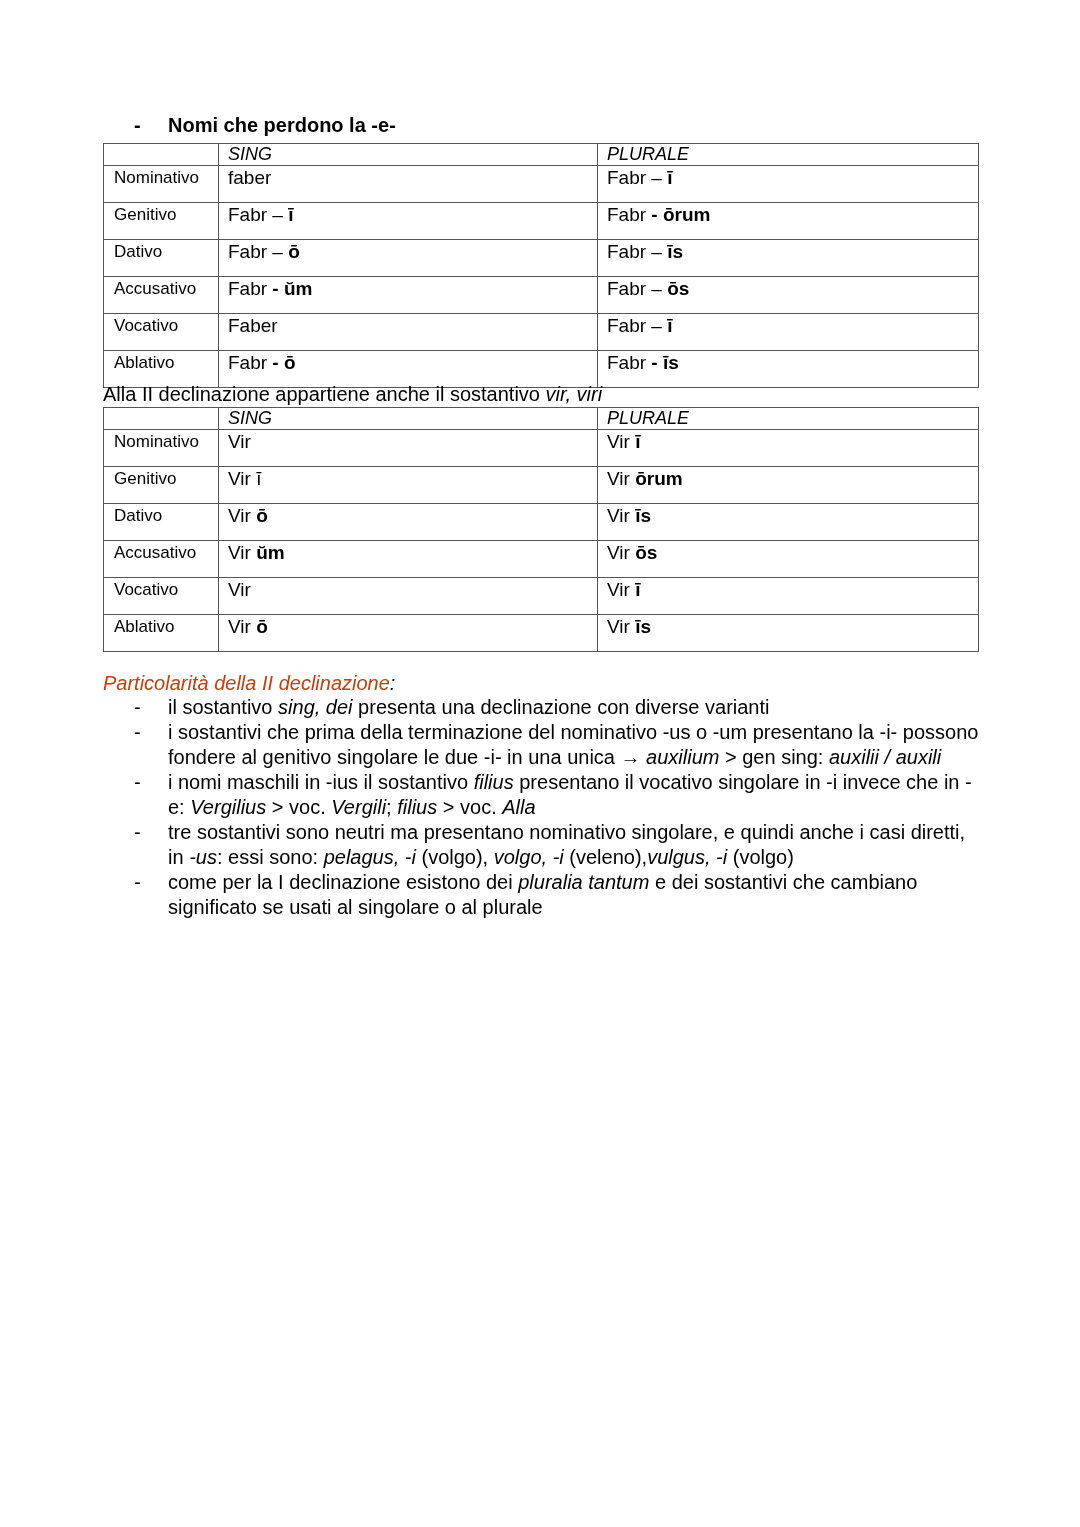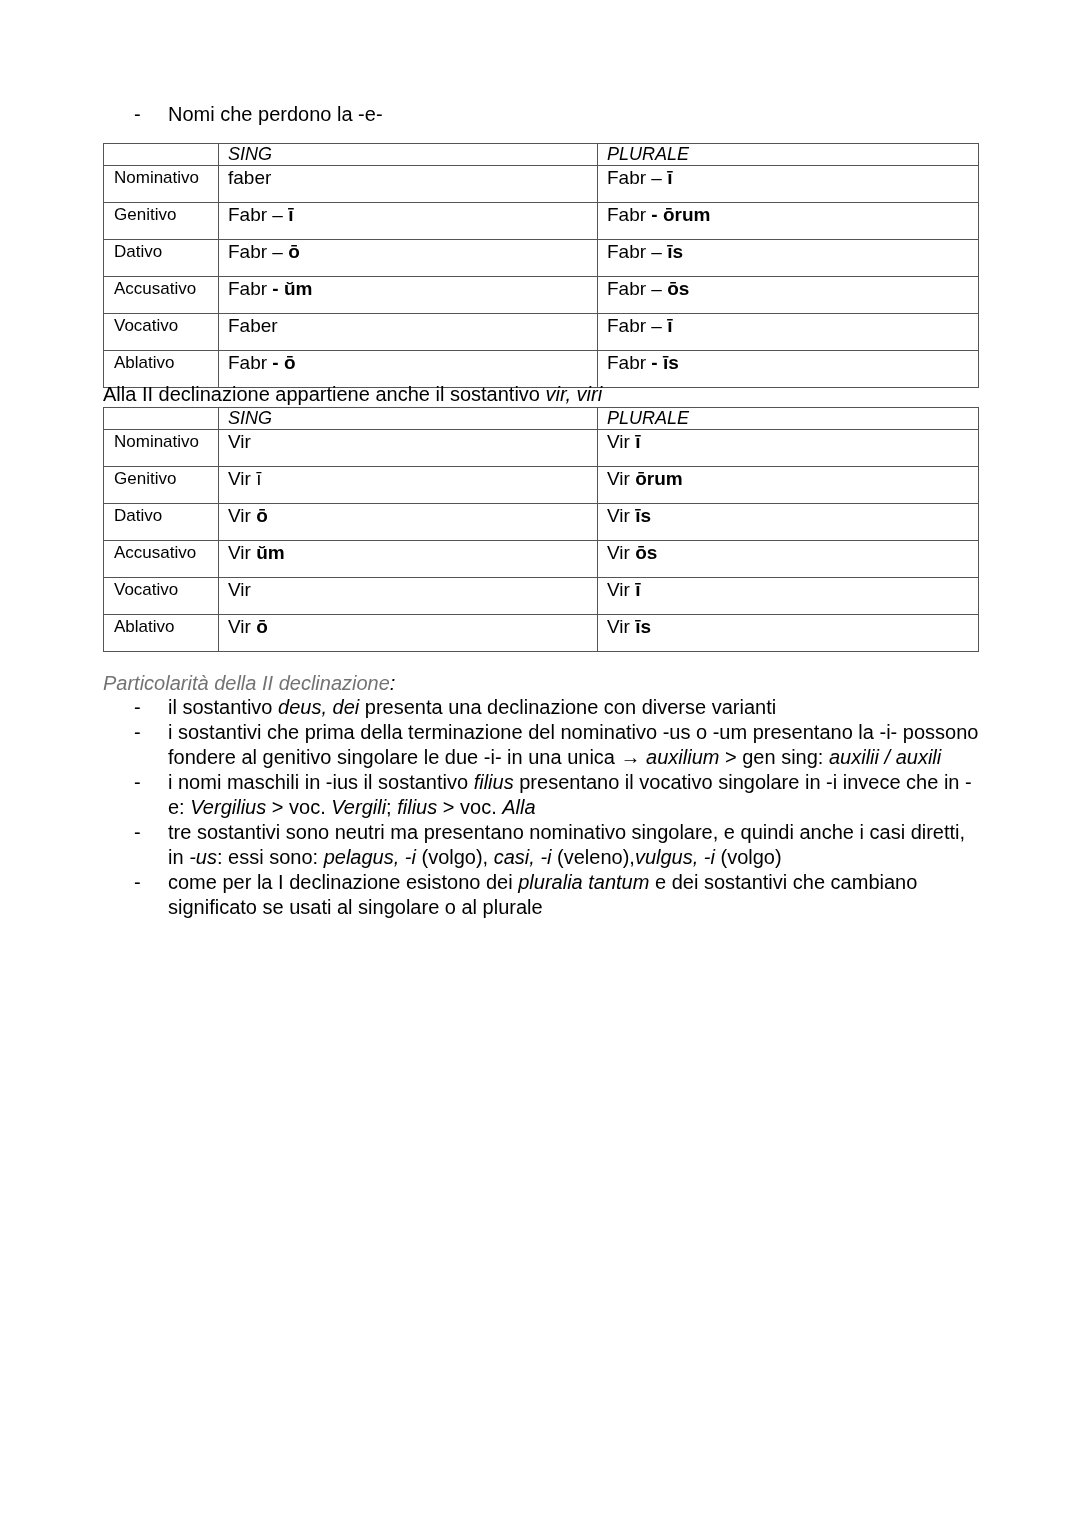--- a/index.html
+++ b/index.html
@@ -11,24 +11,25 @@
       width: 1080px;
       height: 1527px;
       position: relative;
       font-family: "Liberation Sans", sans-serif;
       color: #000000;
       overflow: hidden;
     }
     .page-title-line {
       position: absolute;
       left: 134px;
-      top: 101px;
+      top: 112px;
       font-size: 20px;
       line-height: 26px;
       white-space: nowrap;
+      font-weight: bold;
     }
     .page-title-line .dash {
       display: inline-block;
       width: 34px;
     }
     table.decl {
       position: absolute;
       left: 103px;
       width: 875px;
       border-collapse: collapse;
@@ -73,21 +74,21 @@
       white-space: nowrap;
     }
     .notes-heading {
       position: absolute;
       left: 103px;
       top: 670px;
       font-size: 20px;
       line-height: 26px;
       font-style: italic;
     }
-    .notes-heading .red { color: #737373; }
+    .notes-heading .red { color: #c2410c; }
     .notes-list {
       position: absolute;
       left: 134px;
       top: 695px;
       width: 850px;
       margin: 0;
       padding: 0;
       list-style: none;
     }
     .notes-list li {
@@ -202,18 +203,18 @@
         <td><span>Vir </span><span class="ending">īs</span></td>
       </tr>
     </tbody>
 </table>
 
 <div class="notes-heading">
   <span class="red">Particolarità della II declinazione</span><span>:</span>
 </div>
 
 <ul class="notes-list">
-    <li><span class="bullet">-</span><span>il sostantivo </span><i>deus, dei</i><span> presenta una declinazione con diverse varianti</span></li>
+    <li><span class="bullet">-</span><span>il sostantivo </span><i>sing, dei</i><span> presenta una declinazione con diverse varianti</span></li>
     <li><span class="bullet">-</span><span>i sostantivi che prima della terminazione del nominativo -us o -um presentano la -i- possono fondere al genitivo singolare le due -i- in una unica → </span><i>auxilium</i><span> &gt; gen sing: </span><i>auxilii / auxili</i></li>
     <li><span class="bullet">-</span><span>i nomi maschili in -ius il sostantivo </span><i>filius</i><span> presentano il vocativo singolare in -i invece che in -e: </span><i>Vergilius</i><span> &gt; voc. </span><i>Vergili</i><span>; </span><i>filius</i><span> &gt; voc. </span><i>Alla</i></li>
-    <li><span class="bullet">-</span><span>tre sostantivi sono neutri ma presentano nominativo singolare, e quindi anche i casi diretti, in </span><i>-us</i><span>: essi sono: </span><i>pelagus, -i</i><span> (volgo), </span><i>casi, -i</i><span> (veleno),</span><i>vulgus, -i</i><span> (volgo)</span></li>
+    <li><span class="bullet">-</span><span>tre sostantivi sono neutri ma presentano nominativo singolare, e quindi anche i casi diretti, in </span><i>-us</i><span>: essi sono: </span><i>pelagus, -i</i><span> (volgo), </span><i>volgo, -i</i><span> (veleno),</span><i>vulgus, -i</i><span> (volgo)</span></li>
     <li><span class="bullet">-</span><span>come per la I declinazione esistono dei </span><i>pluralia tantum</i><span> e dei sostantivi che cambiano significato se usati al singolare o al plurale</span></li>
   </ul>
 
 </body></html>

